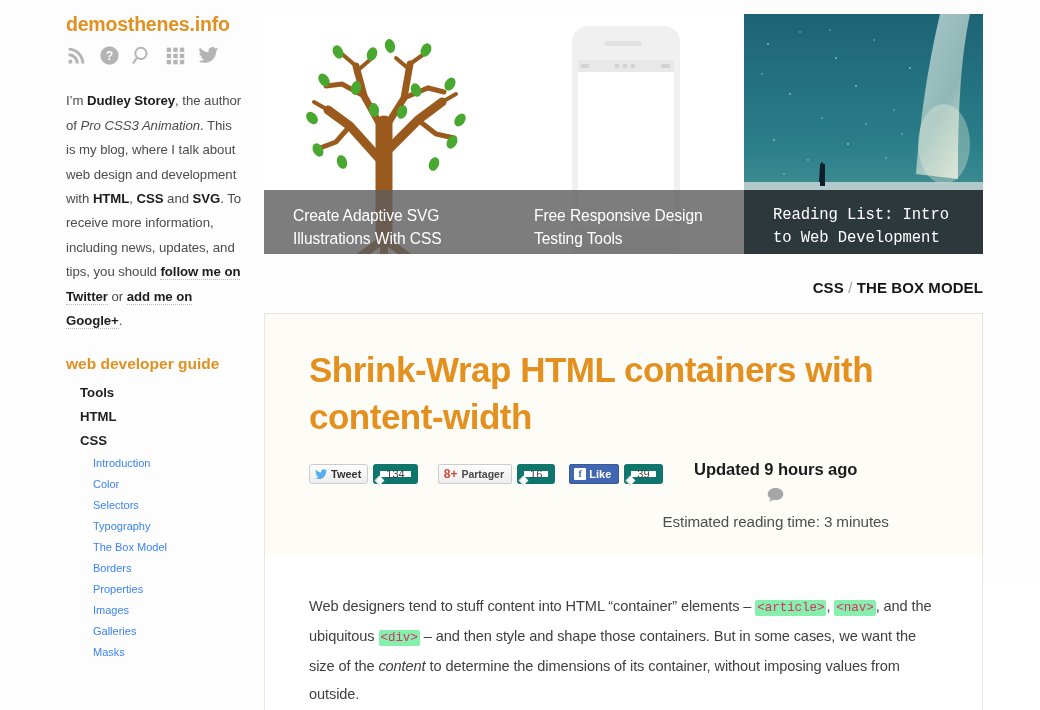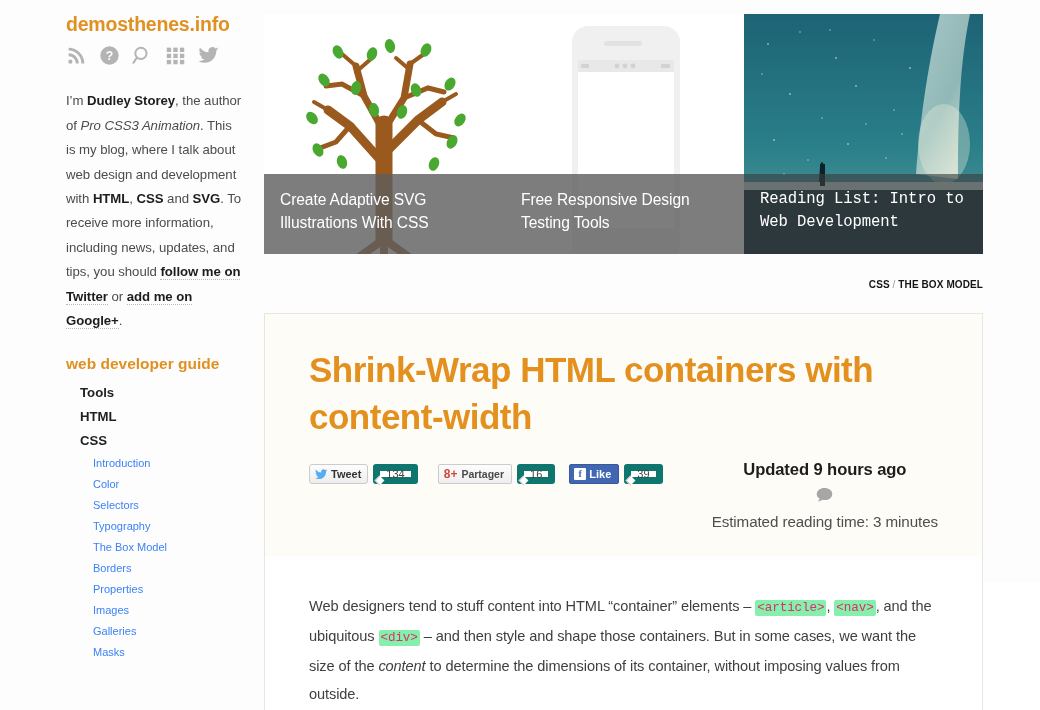--- a/index.html
+++ b/index.html
@@ -109,40 +109,40 @@
     height: 240px;
     overflow: hidden;
     cursor: pointer;
   }
   .feat-1 { width: 241px; background: #ffffff; }
   .feat-2 { width: 239px; background: #ffffff; }
   .feat-3 { width: 239px; background: #0369a1; font-family: Liberation Mono, monospace; }
 
   .feat-cap {
     position: absolute;
-    left: 0; top: 160px;
+    left: 0; top: 176px;
     width: 100%;
     height: 80px;
     background: rgba(92,92,92,0.80);
     color: #ffffff;
     font-size: 15.6px;
     line-height: 23px;
-    padding: 14px 12px 0 16px;
+    padding: 14px 12px 0 29px;
     letter-spacing: -0.1px;
   }
   .feat-3 .feat-cap { background: rgba(60,60,60,0.62); }
 
   .tree-svg, .phone-svg, .sky-svg { position: absolute; left: 0; top: 0; }
 
   
   #breadcrumb {
     position: absolute;
     right: 57px;
     top: 279px;
-    font-size: 10px;
+    font-size: 15px;
     font-weight: bold;
     color: #151515;
     letter-spacing: 0.1px;
   }
   #breadcrumb .sep { color: #9d9d9d; font-weight: normal; }
   #breadcrumb .crumb { cursor: pointer; }
 
   
   #article {
     position: absolute;
@@ -160,21 +160,20 @@
     font-weight: bold;
     color: #e3901f;
     line-height: 47px;
     letter-spacing: -0.5px;
     margin-bottom: 18px;
   }
 
   .meta-row {
     display: flex;
     align-items: flex-start;
-    justify-content: space-between;
     padding-bottom: 26px;
   }
 
   
   .share { display: flex; align-items: center; gap: 6px; padding-top: 6px; }
   .btn-group { display: flex; align-items: center; }
 
   .tw-btn {
     display: flex; align-items: center; gap: 3px;
     height: 20px; padding: 0 6px 0 5px;

